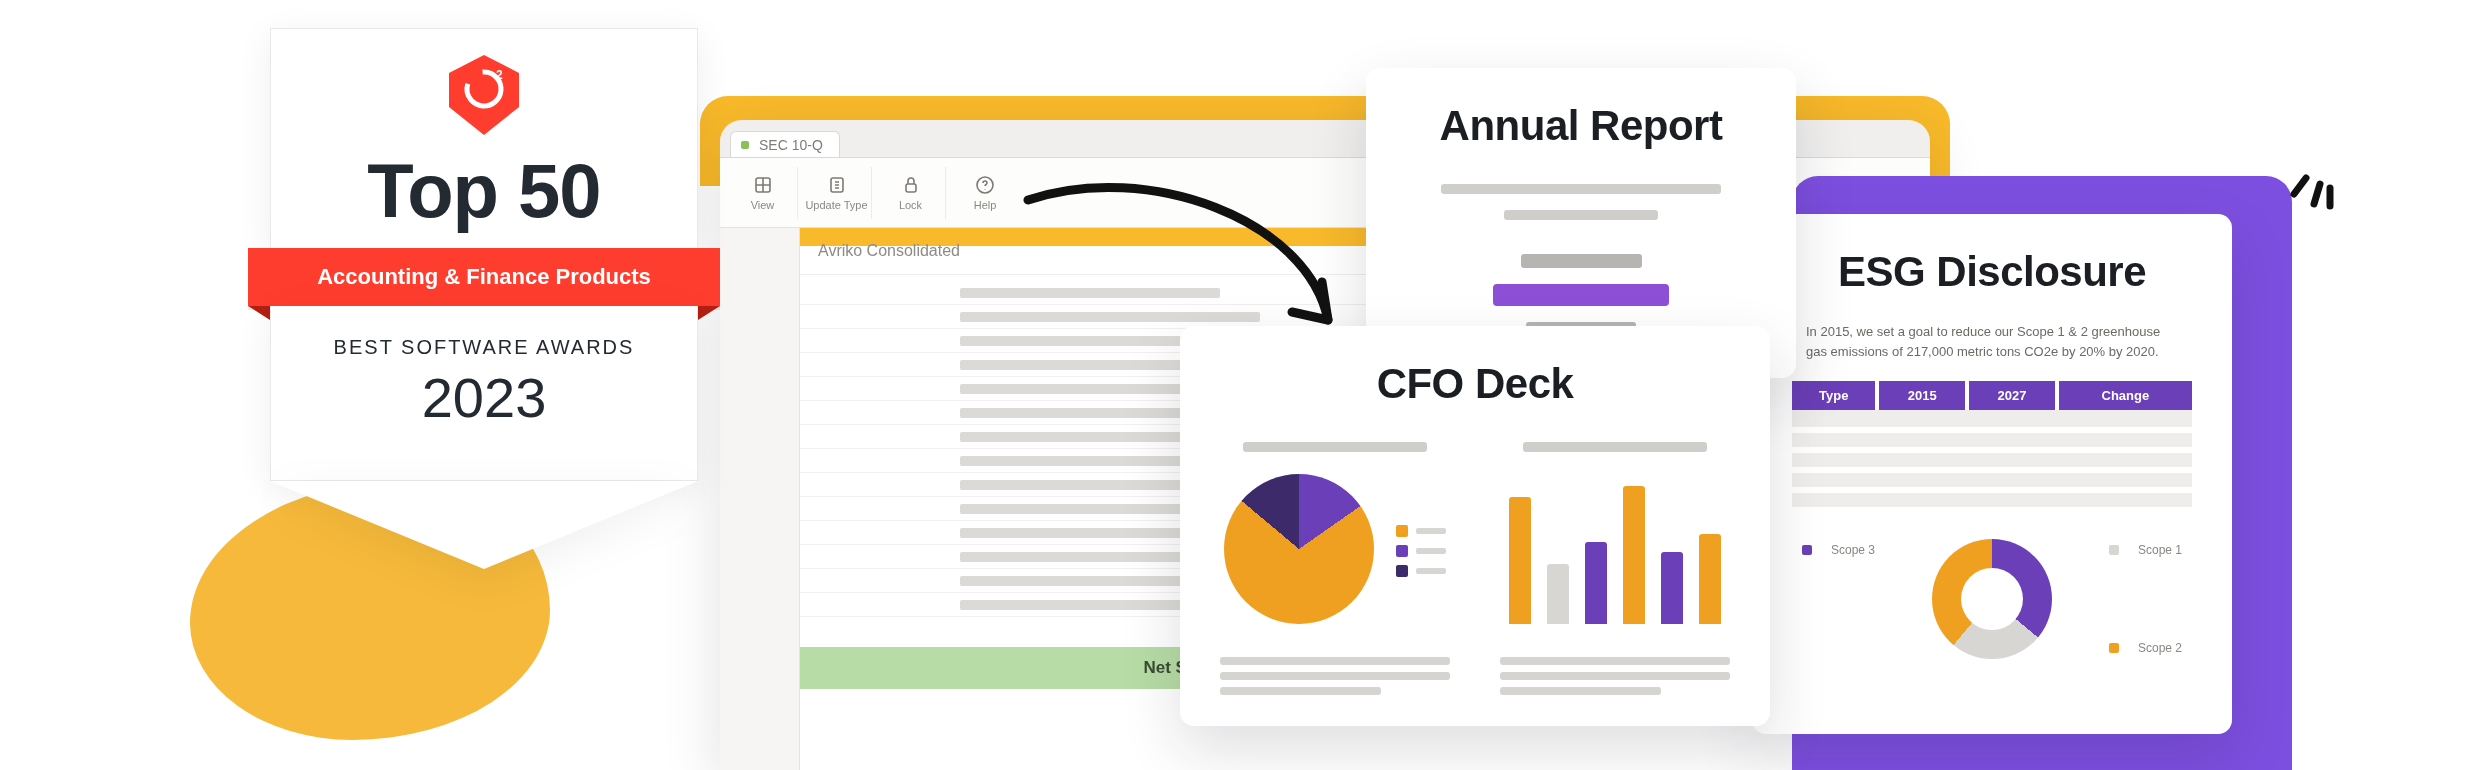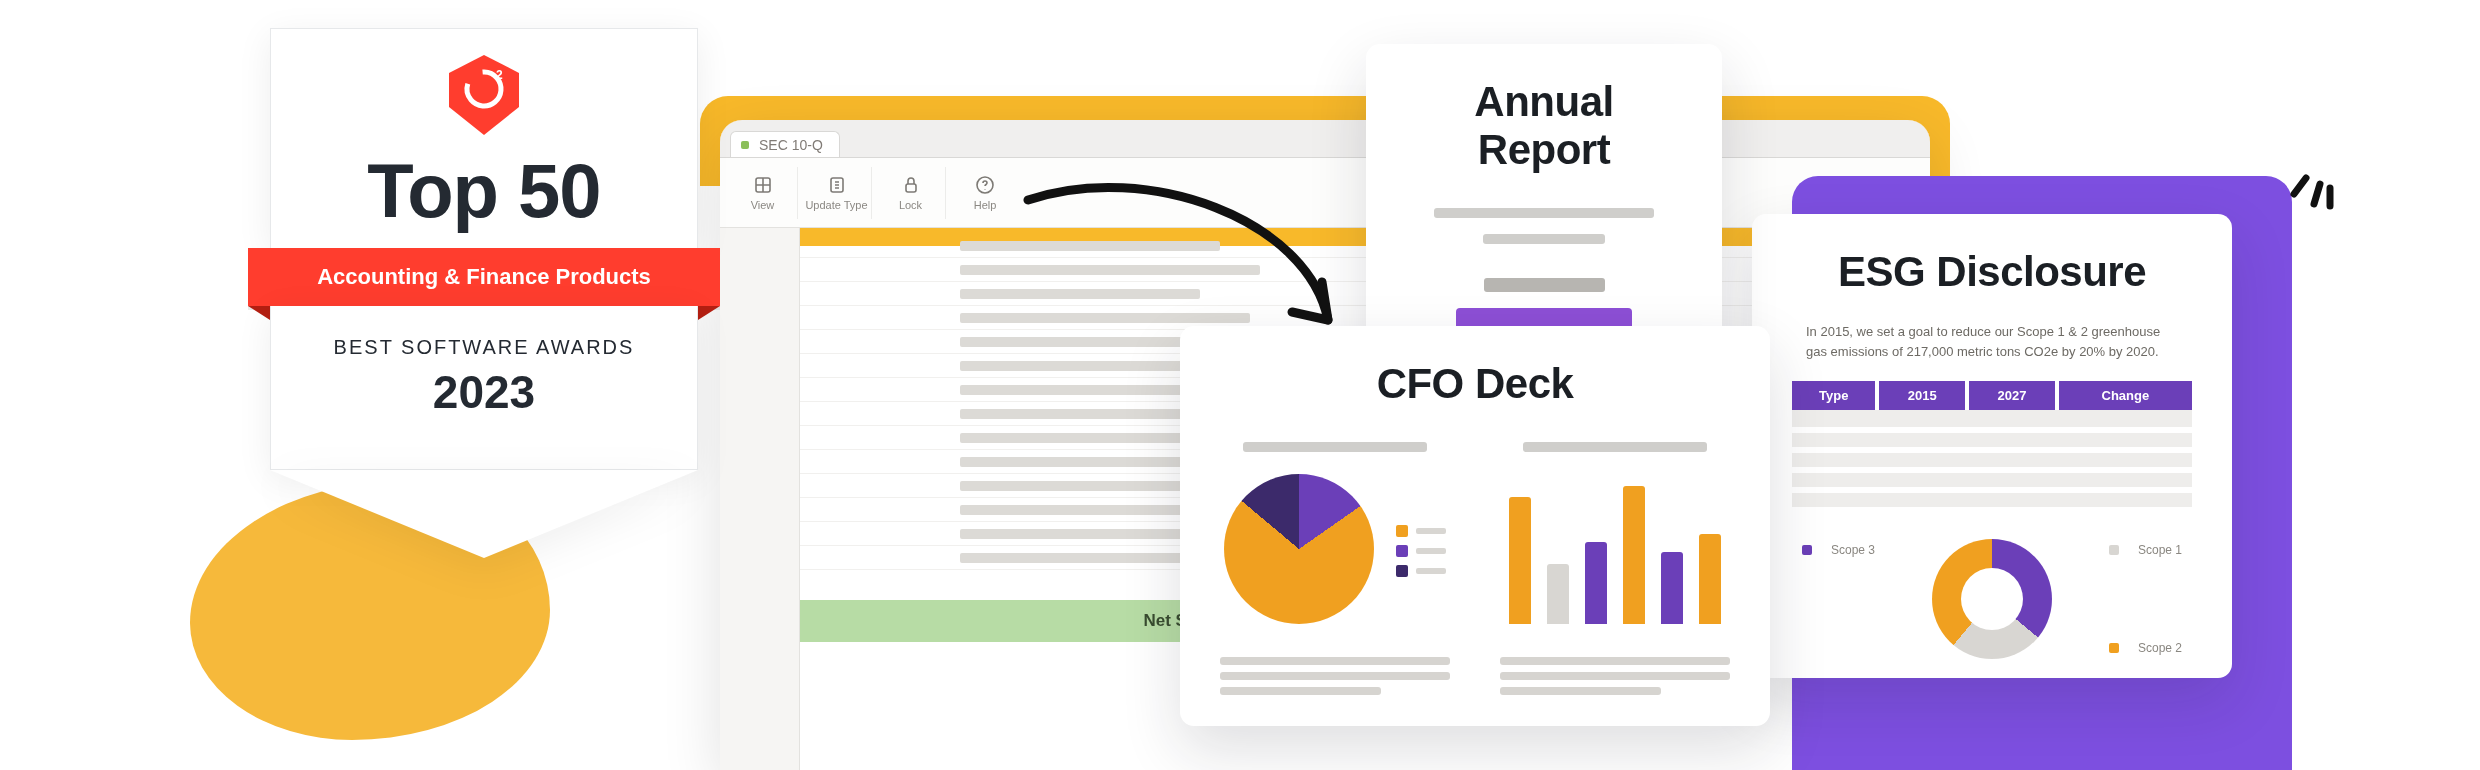--- a/index.html
+++ b/index.html
@@ -71,22 +71,22 @@
     box-shadow: 0 8px 34px rgba(0,0,0,.07);
   }
   .badge-bottom .sub {
     font-size:20px;
     letter-spacing:2px;
     color:#242a32;
     font-weight:400;
     margin-bottom:6px;
   }
   .badge-bottom .year {
-    font-size:46px;
-    font-weight:700;
+    font-size:56px;
+    font-weight:400;
     color:#242a32;
   }
   .badge-point {
     width:0;height:0;
     border-left:214px solid transparent;
     border-right:214px solid transparent;
     border-top:88px solid #fff;
     filter: drop-shadow(0 12px 20px rgba(0,0,0,.06));
   }
   .badge-blob {
@@ -223,21 +223,21 @@
     text-align:center;
     margin-bottom:26px;
     letter-spacing:-0.5px;
   }
   .skl{height:10px;background:#cfcecb;border-radius:3px;margin:8px 0}
   .skl.thick{height:22px;background:#8d4fd6;border-radius:4px}
   .skl.med{height:14px;background:#b7b5b1}
   .center{display:flex;flex-direction:column;align-items:center}
 
   
-  .card-annual{left:1366px; top:44px; width:356px; height:310px}
+  .card-annual{left:1366px; top:68px; width:430px; height:310px}
   .card-annual .skl{width:80%}
   .card-annual .skl.short{width:44%}
   .card-annual .stack{width:220px;margin-top:18px}
 
   
   .card-cfo{left:1180px; top:326px; width:590px; height:400px}
   .cfo-body{display:flex;gap:50px;margin-top:6px}
   .cfo-col{flex:1;display:flex;flex-direction:column;align-items:center}
   .cfo-col .skl{width:80%}
   .pie{width:150px;height:150px;border-radius:50%;
@@ -245,21 +245,21 @@
     margin:14px 0 18px;position:relative}
   .legend{display:flex;flex-direction:column;gap:8px;font-size:12px;color:#9a968f}
   .legend div{display:flex;align-items:center;gap:8px}
   .sw{width:12px;height:12px;border-radius:2px}
   .bars{display:flex;align-items:flex-end;gap:16px;height:150px;margin:14px 0 18px}
   .bars div{width:22px;border-radius:3px 3px 0 0}
   .txtlines{width:100%;margin-top:8px}
   .txtlines .skl{width:100%;height:8px;margin:7px 0;background:#d6d4d0}
 
   
-  .card-esg{left:1752px; top:214px; width:480px; height:464px; z-index:29}
+  .card-esg{left:1752px; top:214px; width:480px; height:520px; z-index:29}
   .card-esg p{font-size:13px;color:#6d6a64;text-align:left;line-height:1.5;margin-bottom:20px;padding:0 14px}
   .esg-table{width:100%;border-collapse:collapse;font-size:12px}
   .esg-table th{background:#6b3fb8;color:#fff;padding:7px 0;font-weight:600;border-right:4px solid #fff;font-size:13px}
   .esg-table th:last-child{border-right:none}
   .esg-table td{height:20px;border-bottom:6px solid #fff;background:#eeedeb}
   .donut-wrap{display:flex;justify-content:center;margin-top:26px;position:relative}
   .donut{width:120px;height:120px;border-radius:50%;
     background:conic-gradient(#6b3fb8 0 130deg,#d8d6d2 130deg 220deg,#f0a020 220deg 360deg);
     display:flex;align-items:center;justify-content:center}
   .donut::after{content:"";width:62px;height:62px;border-radius:50%;background:#fff}
@@ -348,20 +348,21 @@
       <svg>
           <circle cx="10" cy="10" r="8"></circle>
           <path d="M8 8a2 2 0 114 0c0 1.5-2 1.5-2 3M10 14v.5"></path>
         </svg>
       <span>Help</span>
     </div>
   </div>
   <div class="sheet-area">
     <div class="sheet-left"></div>
     <div class="sheet-main">
+      <div class="sheet-header">Avriko Consolidated</div>
       <div class="gridlines">
         <div class="gl-row">
             <div class="bar" style="width:260px"></div>
           </div>
         <div class="gl-row">
             <div class="bar" style="width:300px"></div>
           </div>
         <div class="gl-row">
             <div class="bar" style="width:240px"></div>
           </div>

